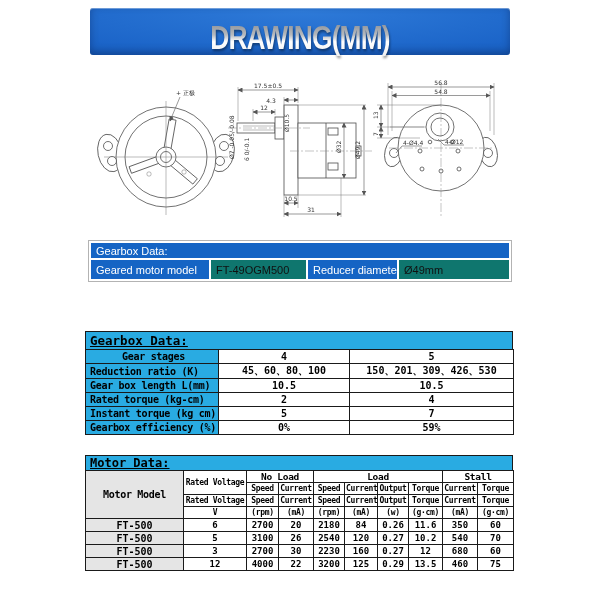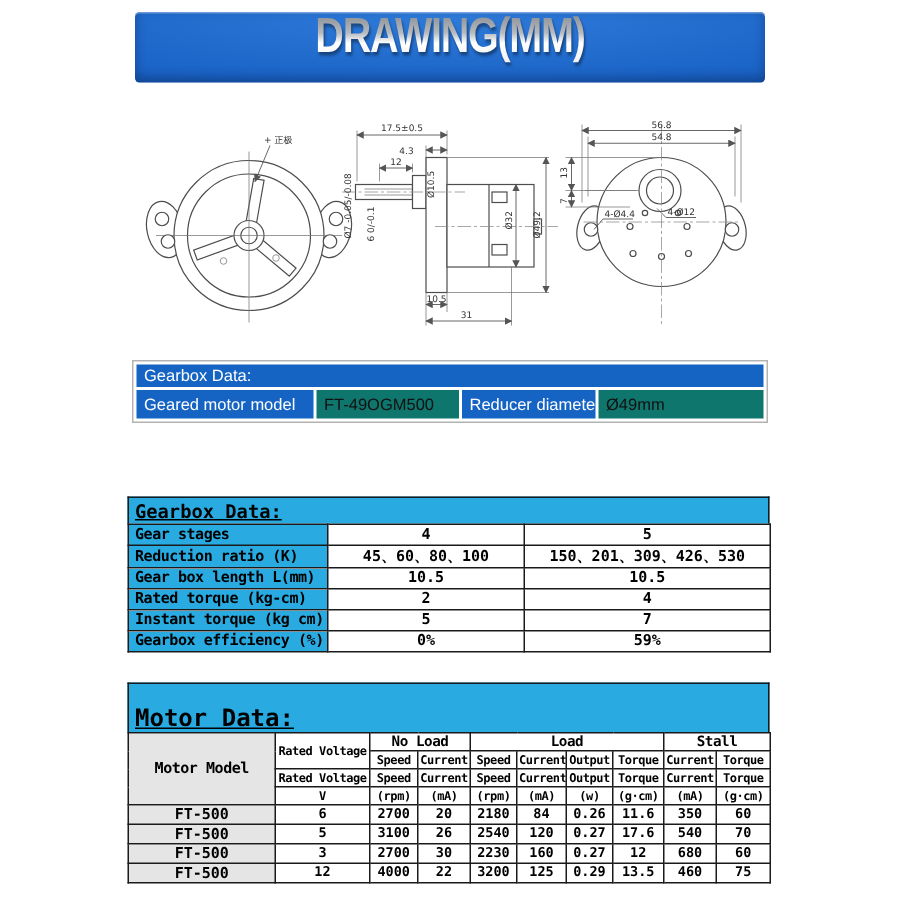--- a/index.html
+++ b/index.html
@@ -3,21 +3,21 @@
 <meta charset="utf-8">
 <style>
   *{margin:0;padding:0;box-sizing:border-box}
   html,body{width:600px;height:600px;background:#fff}
   body{font-family:"Liberation Sans",sans-serif;position:relative;overflow:hidden}
 
   
   .banner{position:absolute;left:90px;top:8px;width:420px;height:47px;border-radius:3px;
     background:radial-gradient(ellipse 130% 170% at 50% 8%, #2e7ad8 0%, #1b64c8 55%, #0f52a8 100%);
     box-shadow:inset 0 1px 0 rgba(255,255,255,.35), inset 0 -3px 8px rgba(0,0,30,.3);
-    display:flex;align-items:flex-start;justify-content:center}
+    display:flex;align-items:flex-end;justify-content:center}
   .banner-text{display:inline-block;font-weight:bold;font-size:30px;letter-spacing:-1px;
     transform:scaleX(.88) scaleY(1.1);
     background:linear-gradient(180deg,#7f848a 0%,#b7bbc0 42%,#ffffff 60%,#eeeeee 100%);
     -webkit-background-clip:text;background-clip:text;color:transparent;
     filter:drop-shadow(1px 2px 1px rgba(0,0,0,.4))}
 
   
   .drawing{position:absolute;left:0;top:75px}
   .ln{fill:none;stroke:#4d4d4d;stroke-width:.8}
   .fw{fill:#fff;stroke:#4d4d4d;stroke-width:.8}
@@ -41,21 +41,21 @@
     padding:1px 0 1px 4px;white-space:nowrap}
   .cyan-title span{text-decoration:underline}
   .t2-wrap{position:absolute;left:85px;top:331px;width:428px}
   .t3-wrap{position:absolute;left:85px;top:455px;width:428px}
   .dtab{width:100%;border-collapse:collapse;table-layout:fixed;
     font-family:"DejaVu Sans Mono",monospace;color:#000}
   .dtab td,.dtab th{border:1px solid #1a1a1a;text-align:center;font-weight:bold;
     padding:0 1px;white-space:nowrap;overflow:hidden}
   .t2 td{height:14px;font-size:10px}
   .t2 td.lbl{background:#29abe2;text-align:left;padding-left:4px;font-size:10px;letter-spacing:-.3px}
-  .t2 td.lbl.ctr{}
+  .t2 td.lbl.ctr{text-align:center}
   .t3 th{height:12px;font-size:8px;letter-spacing:-.3px}
   .t3 th.grp{font-size:9.5px}
   .t3 .cyan{background:#e5e5e5;font-size:10px}
   .t3 td{height:13px;font-size:9px}
 </style>
 </head>
 <body>
 
 <div class="page">
 
@@ -250,21 +250,21 @@
       <tr>
         <td class="lbl">Gearbox efficiency (%)</td>
         <td>0%</td>
         <td>59%</td>
       </tr>
     </tbody>
       </table>
   </div>
 
   <div class="t3-wrap">
-    <div class="cyan-title" style="font-size:16px;padding-top:13px;padding-bottom:0"><span>Motor Data:</span></div>
+    <div class="cyan-title" style="font-size:12px;padding-top:0;padding-bottom:0"><span>Motor Data:</span></div>
     <table class="dtab t3">
       <colgroup>
         <col style="width:98px">
           <col style="width:63px">
           <col style="width:32px">
           <col style="width:35px">
         <col style="width:31px">
           <col style="width:33px">
           <col style="width:31px">
           <col style="width:34px">
@@ -324,21 +324,21 @@
         <td>60</td>
       </tr>
       <tr>
         <td class="cyan">FT-500</td>
         <td>5</td>
         <td>3100</td>
         <td>26</td>
         <td>2540</td>
         <td>120</td>
         <td>0.27</td>
-        <td>17.6</td>
+        <td>10.2</td>
         <td>540</td>
         <td>70</td>
       </tr>
       <tr>
         <td class="cyan">FT-500</td>
         <td>3</td>
         <td>2700</td>
         <td>30</td>
         <td>2230</td>
         <td>160</td>

